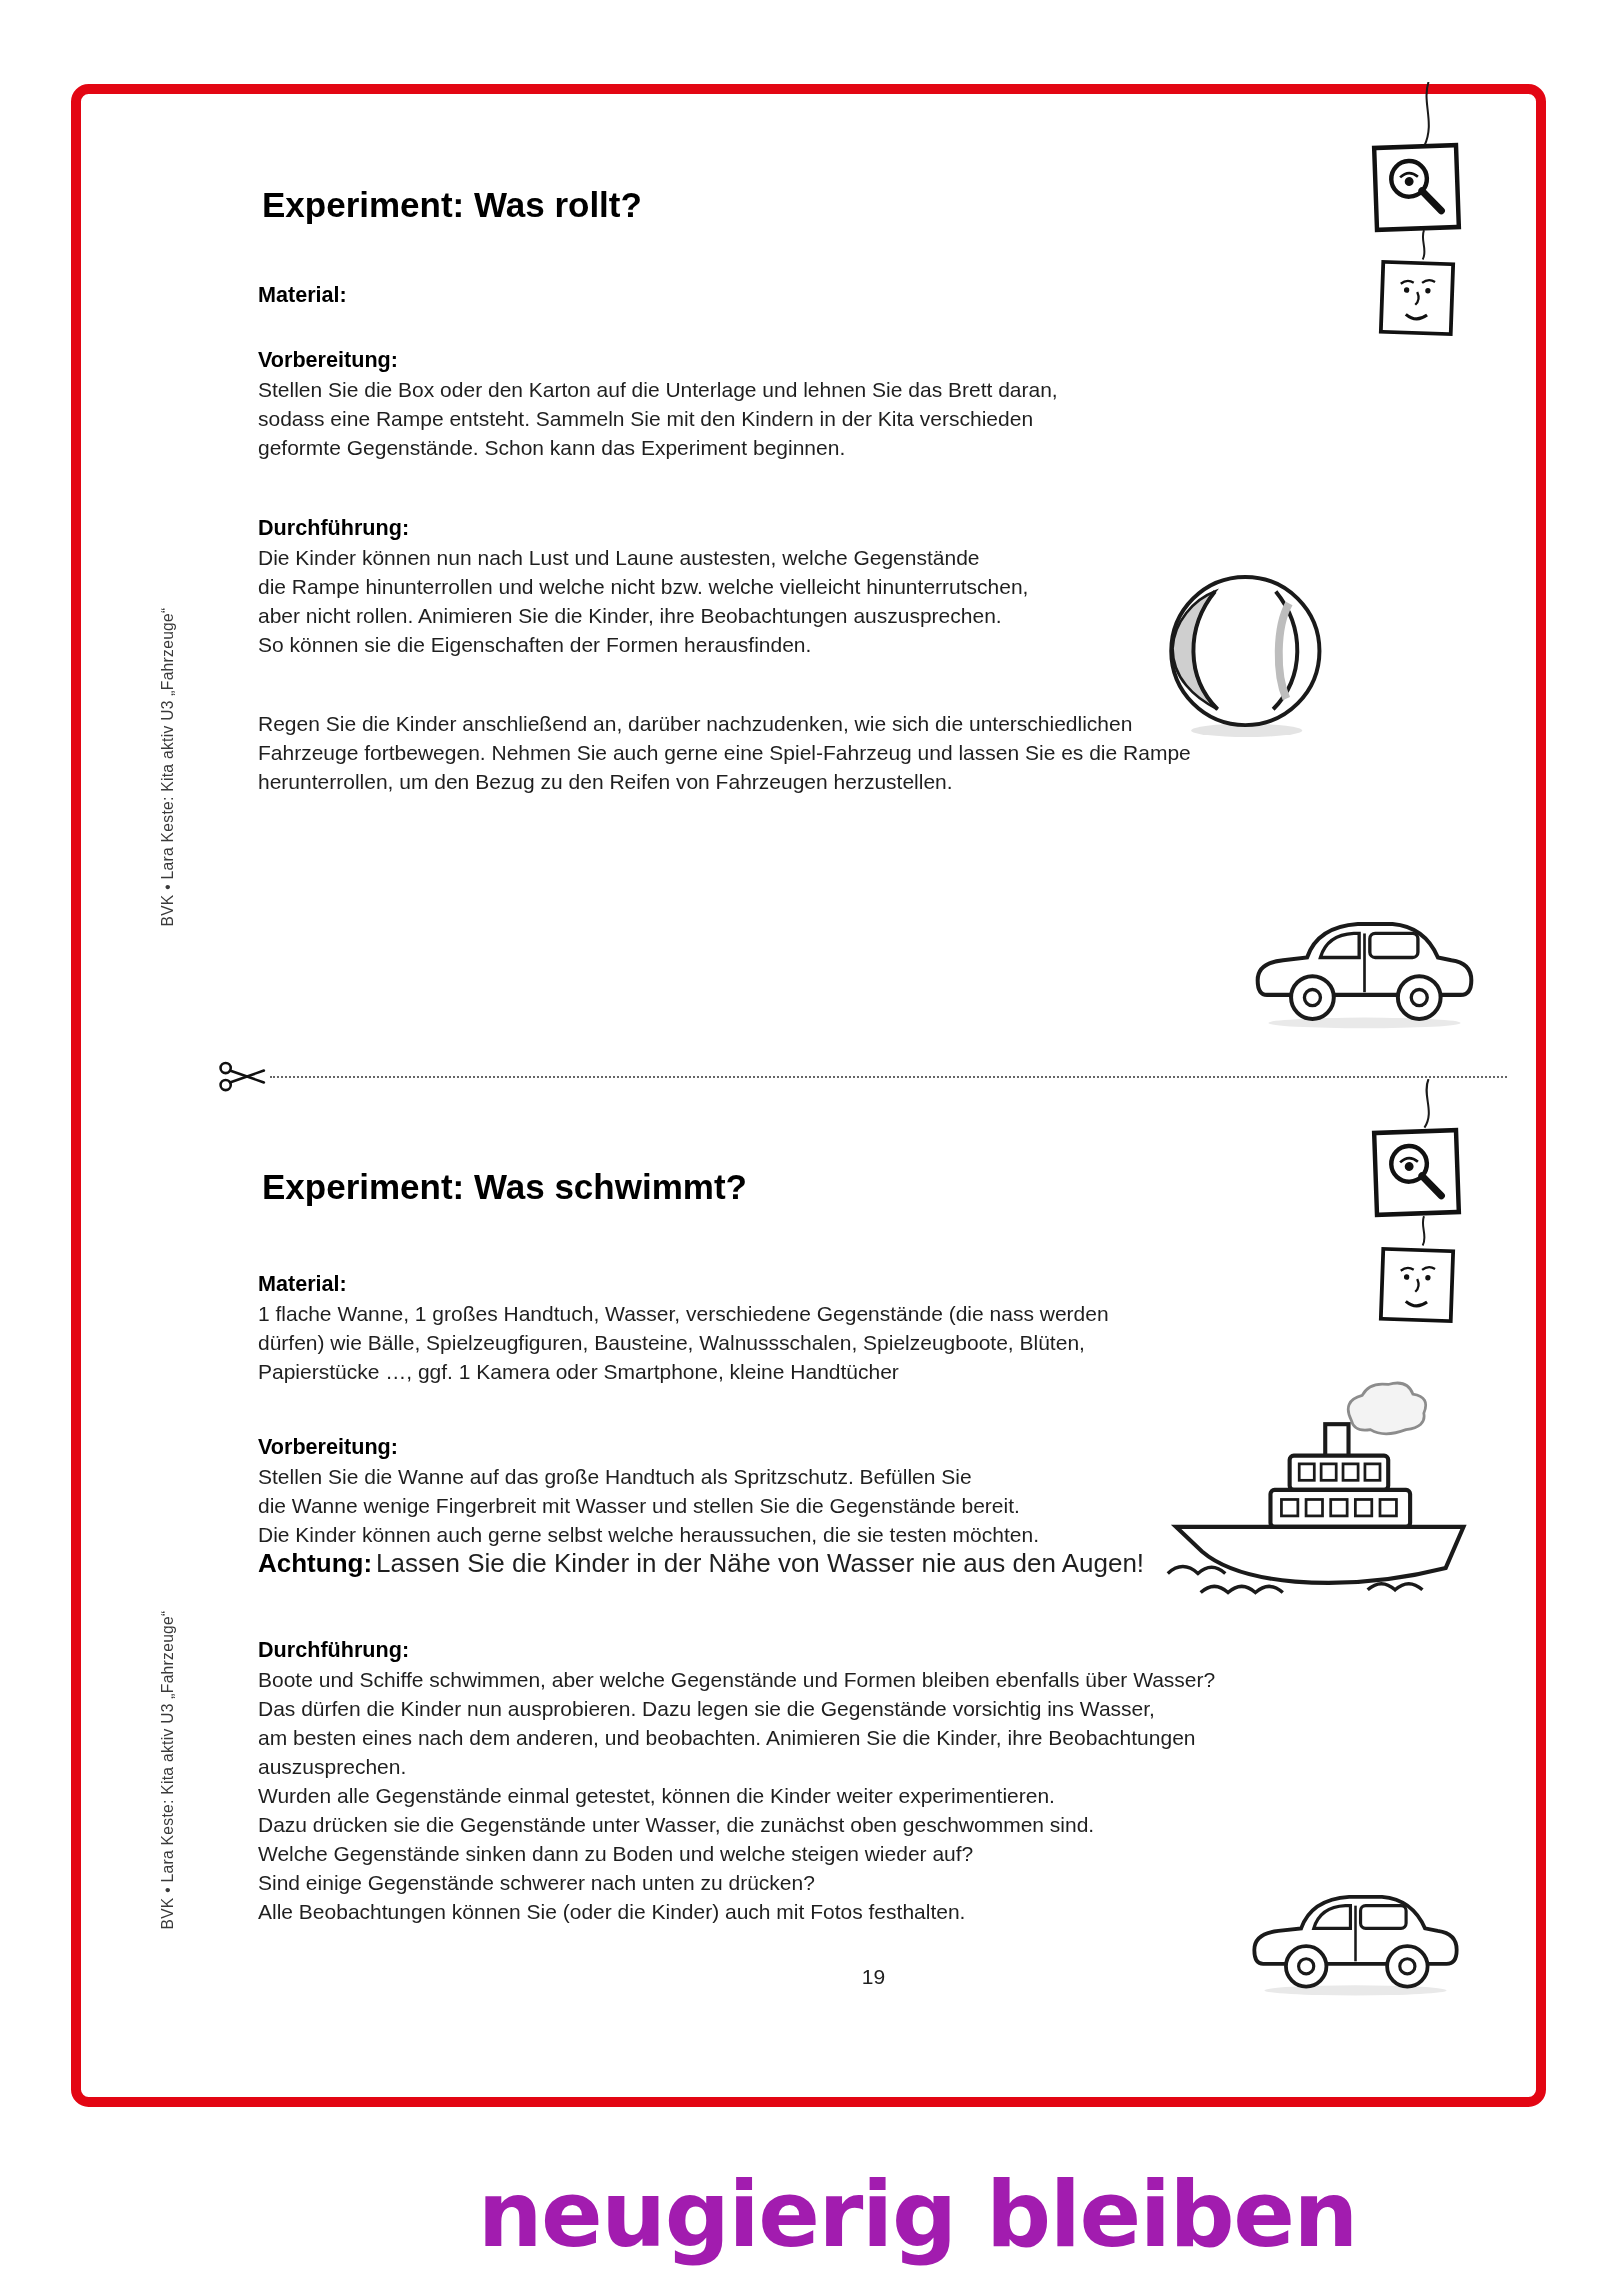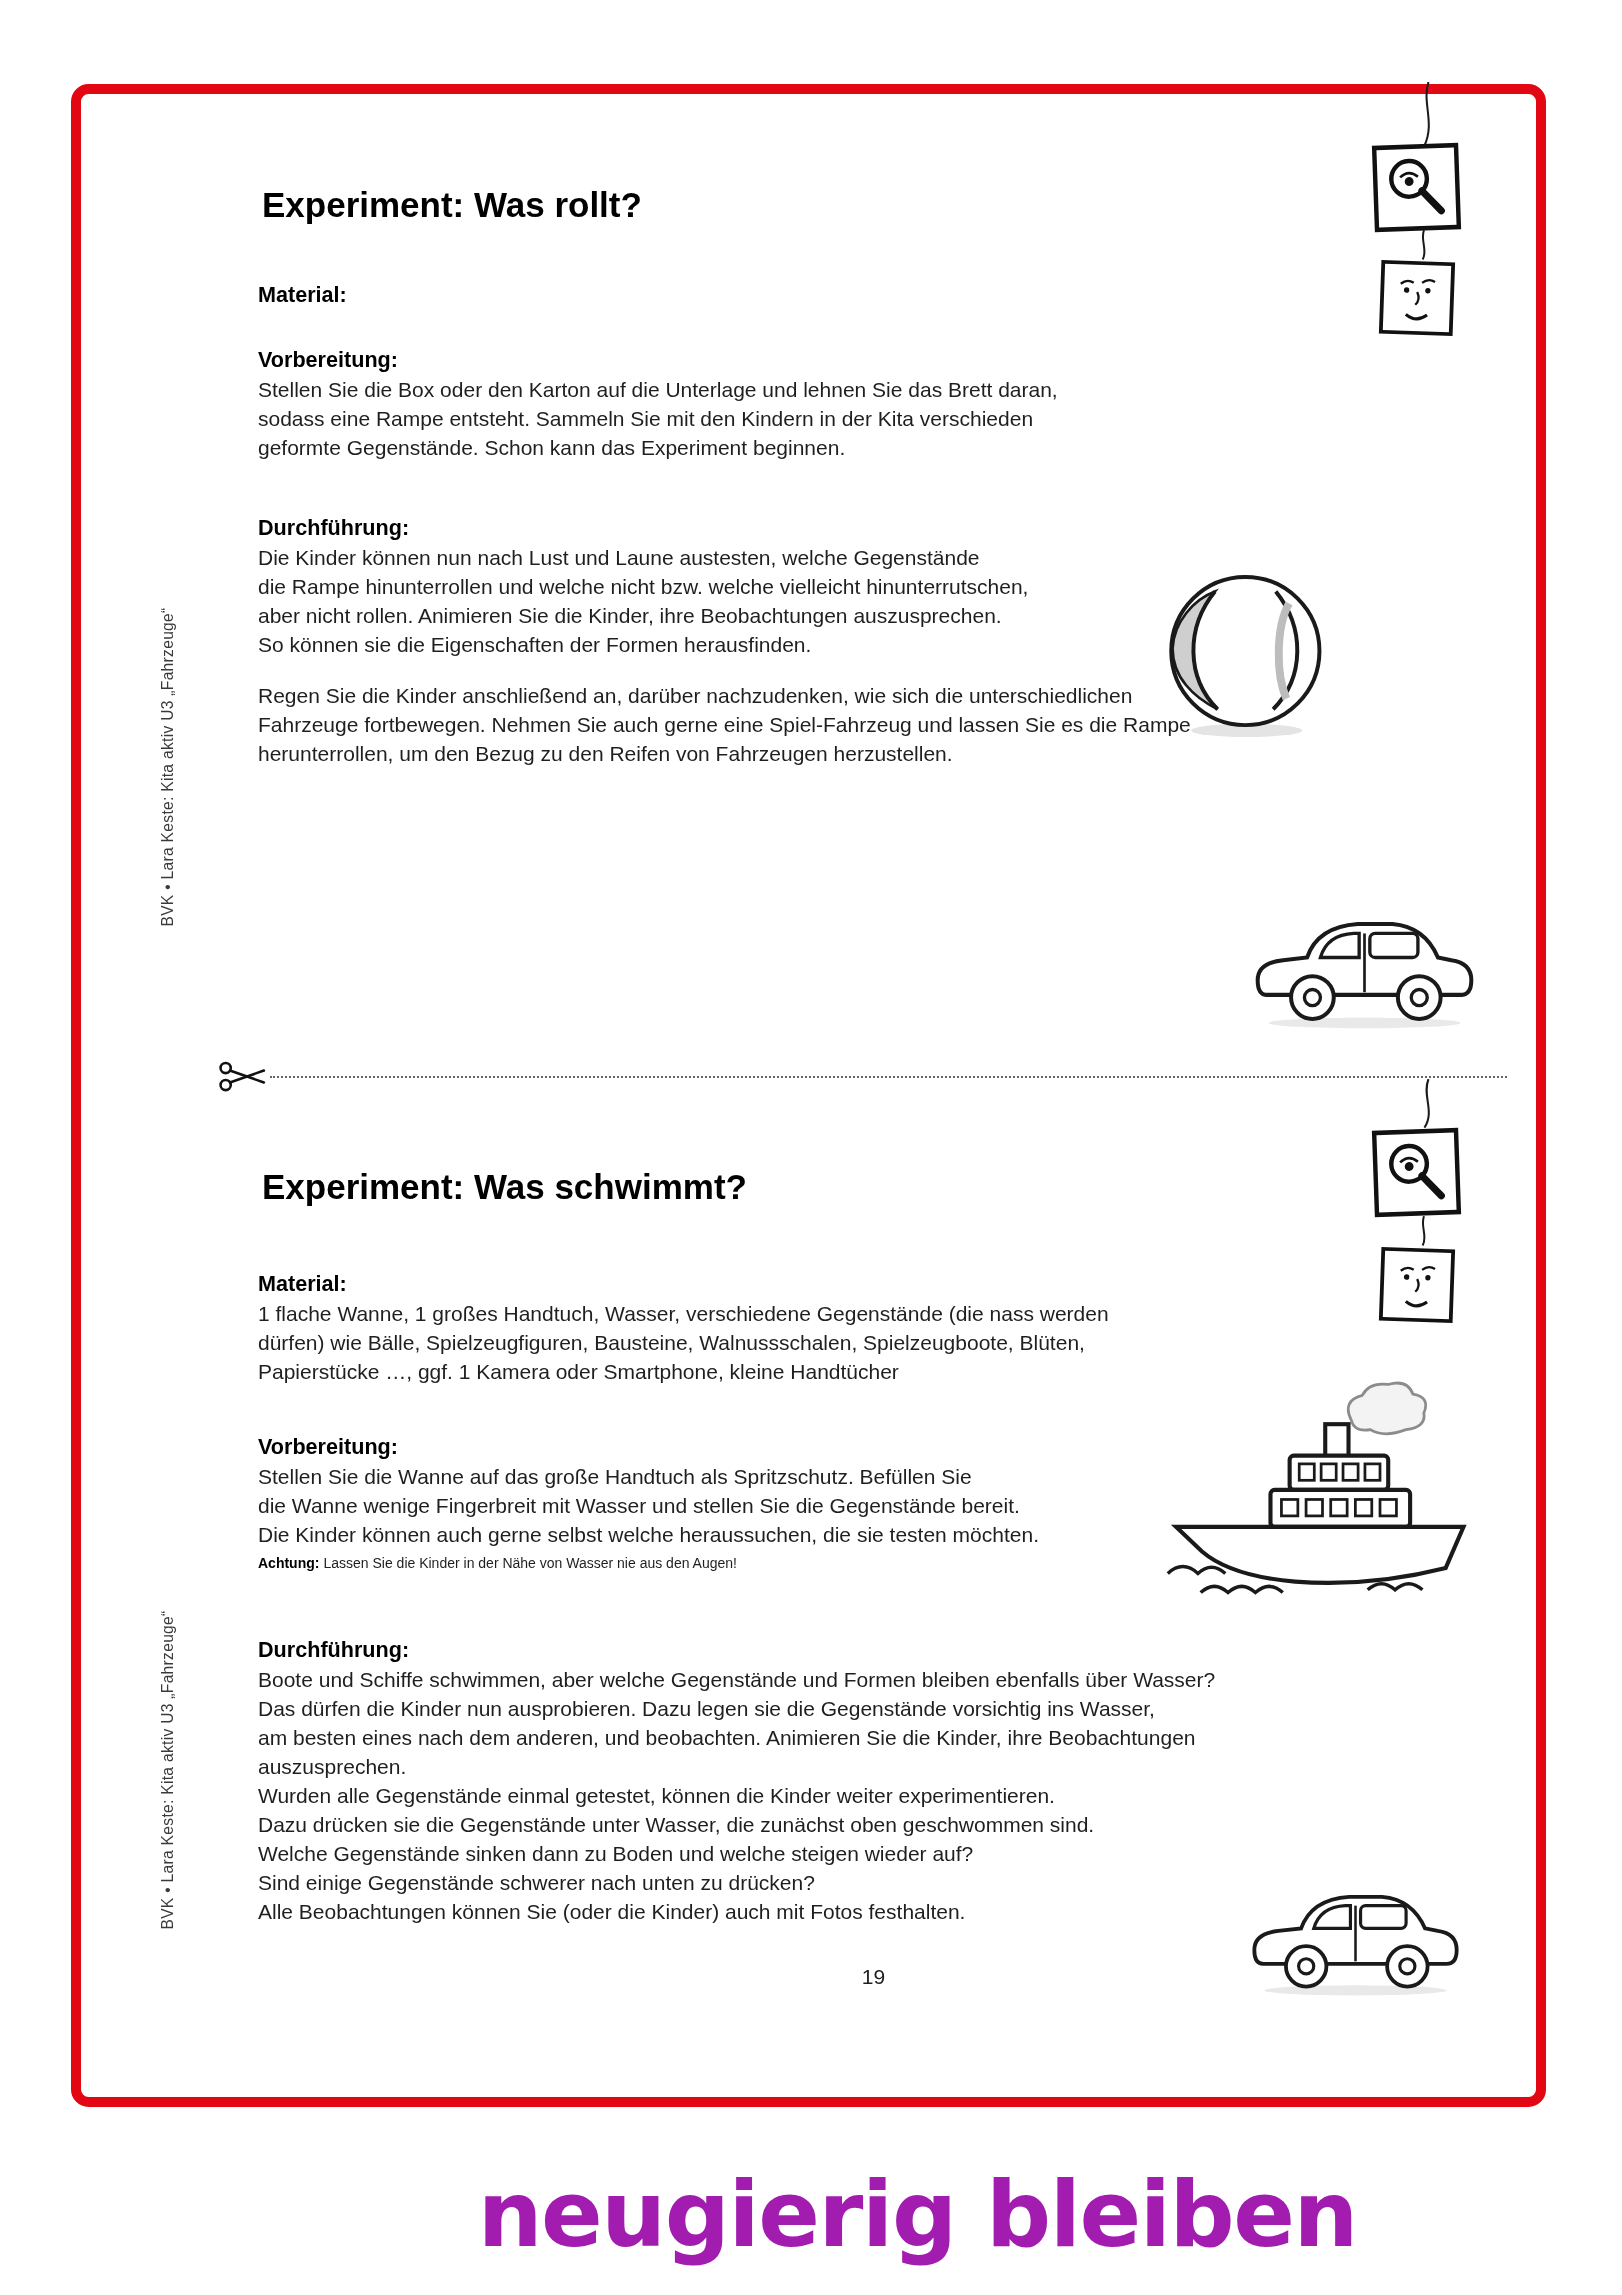--- a/index.html
+++ b/index.html
@@ -7,21 +7,21 @@
           font-family:"Liberation Sans",sans-serif;color:#1f1f1f;}
   .frame{position:absolute;left:71px;top:84px;width:1475px;height:2023px;
          box-sizing:border-box;border:10.8px solid #e30613;border-radius:17.6px;background:#fff;}
   .side-text{position:absolute;font-size:15.6px;color:#3a3a3a;white-space:nowrap;
              transform:translate(-50%,-50%) rotate(-90deg);letter-spacing:0.3px;}
   .exp{position:absolute;left:258px;width:1163px;}
   .exp-title{font-size:35px;line-height:42px;font-weight:bold;color:#000;margin:4px;}
   .block{margin:0;}
   .label{font-size:21.6px;line-height:30px;font-weight:bold;color:#000;}
   .lines{font-size:21px;line-height:29px;color:#1f1f1f;white-space:pre;}
-  .achtung{font-size:14px;line-height:29px;}
+  .achtung{font-size:26px;line-height:29px;}
   .achtung .b{font-weight:bold;color:#000;padding-right:4px;}
   .cutline{position:absolute;left:270px;top:1076px;width:1237px;border-top:2px dotted #666;}
   .scissors{position:absolute;left:218px;top:1059px;width:51px;height:35px;}
   .illu{position:absolute;}
   .pagenum{position:absolute;left:71px;top:1965px;width:1605px;text-align:center;
            font-size:21px;color:#1f1f1f;}
   .footer{position:absolute;left:0;top:2161px;width:1357px;text-align:right;
           font-family:"DejaVu Sans","Liberation Sans",sans-serif;font-weight:bold;
           font-size:91px;line-height:108px;color:#a21caf;letter-spacing:-1.4px;}
   svg{display:block;}
@@ -51,21 +51,21 @@
     </div>
 
     <div class="block" style="margin-top:51px;">
       <div class="label">Durchführung:</div>
       <div class="lines">Die Kinder können nun nach Lust und Laune austesten, welche Gegenstände
 die Rampe hinunterrollen und welche nicht bzw. welche vielleicht hinunterrutschen,
 aber nicht rollen. Animieren Sie die Kinder, ihre Beobachtungen auszusprechen.
 So können sie die Eigenschaften der Formen herausfinden.</div>
     </div>
 
-    <div class="block" style="margin-top:22px;">
+    <div class="block" style="margin-top:50px;">
       <div class="lines">Regen Sie die Kinder anschließend an, darüber nachzudenken, wie sich die unterschiedlichen
 Fahrzeuge fortbewegen. Nehmen Sie auch gerne eine Spiel-Fahrzeug und lassen Sie es die Rampe
 herunterrollen, um den Bezug zu den Reifen von Fahrzeugen herzustellen.</div>
     </div>
   </section>
 
   <svg class="illu" style="left:1408px;top:82px;" width="41" height="65" viewBox="0 0 60 96">
     <path d="M30 0 C20 30 40 60 24 94" fill="none" stroke="#1a1a1a" stroke-width="3"></path>
   </svg>
 

